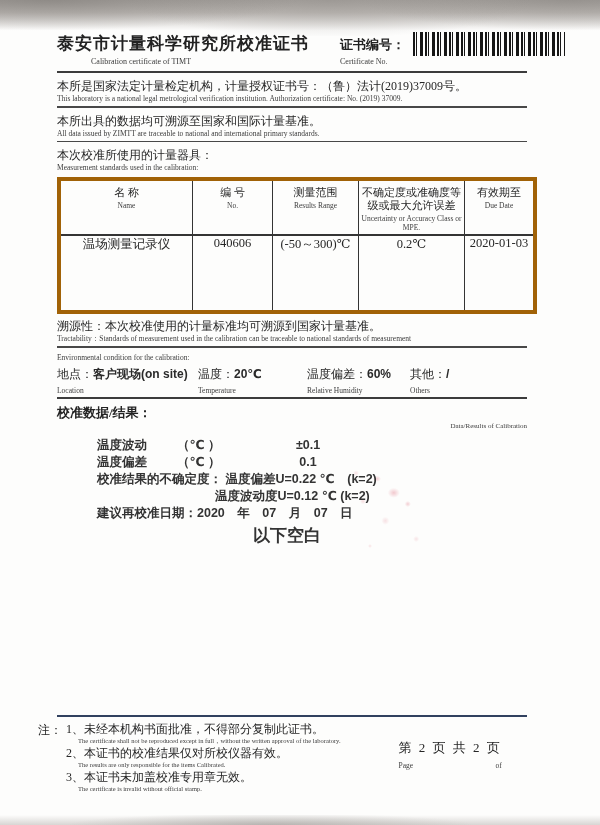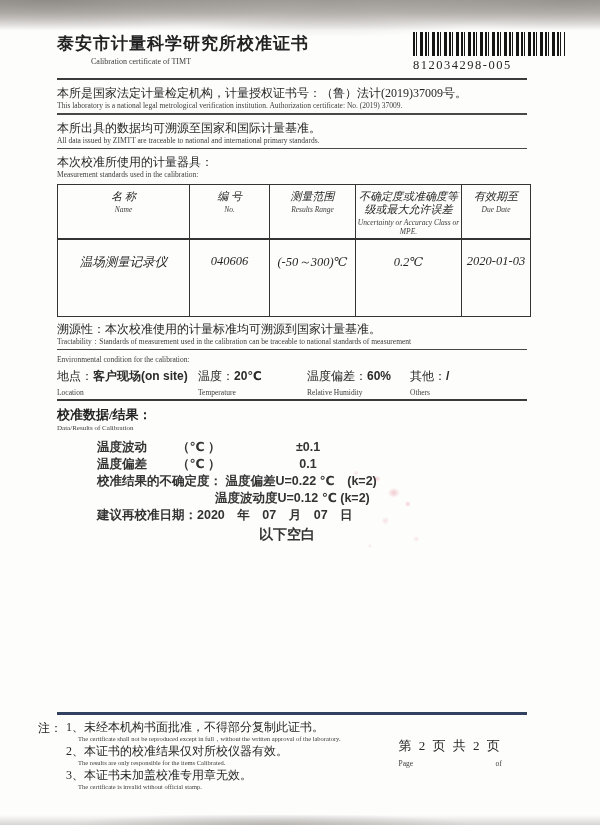--- a/index.html
+++ b/index.html
@@ -58,50 +58,50 @@
   .rule.navy{height:2.5px;background:#31415f;}
 
   
   .stmt{margin-top:6px;margin-bottom:2px;}
   .cn{font-size:12px;line-height:15px;color:#262626;}
   .en{font-size:7.5px;line-height:10px;color:#3c3c3c;}
 
   
   table.std{border-collapse:collapse;width:466px;margin-top:4px;table-layout:fixed;}
   table.std th, table.std td{border:1px solid #343434;padding:2px 1px;}
-  table.std{border:1px solid #a16207;font-style:italic;}
+  table.std{border:4px solid #a16207;}
   table.std th{font-weight:normal;vertical-align:top;padding-top:5px;}
   .th-cn{font-size:11px;line-height:13px;color:#262626;text-align:center;}
   .th-en{font-size:7.5px;line-height:9px;color:#3c3c3c;text-align:center;margin-top:2px;}
   table.std thead tr{height:50px;}
   table.std thead{border-bottom:2px solid #343434;}
   table.std tbody tr{height:77px;}
-  table.std td{vertical-align:top;text-align:center;font-size:12.5px;color:#262626;padding-top:14px;}
+  table.std td{vertical-align:top;text-align:center;font-size:12.5px;color:#262626;padding-top:0;}
   .c1{width:129px;} .c2{width:77px;} .c3{width:83px;} .c4{width:103px;} .c5{width:66px;}
 
   
   .trace{margin-top:5px;margin-bottom:2px;}
   .env-title{margin-top:5px;margin-bottom:2px;}
   .env-row{display:flex;margin-top:3px;margin-bottom:2px;}
   .env-item{display:flex;flex-direction:column;}
   .env-item.w1{width:141px;} .env-item.w2{width:109px;} .env-item.w3{width:103px;} .env-item.w4{flex:1;}
   .env-line{font-size:12px;line-height:16px;color:#262626;white-space:nowrap;}
   .env-val{font-family:"Liberation Sans","DejaVu Sans",sans-serif;font-weight:bold;color:#2a2a2a;}
   .env-en{font-size:7.5px;color:#3c3c3c;margin-top:4px;}
 
   
   .res-title{margin-top:5px;font-weight:bold;font-size:13px;color:#232323;}
-  .res-title-en{font-size:7px;color:#3c3c3c;line-height:9px;}
+  .res-title-en{font-size:7px;color:#3c3c3c;line-height:9px;text-align:right;}
   .res-block{font-family:"Liberation Sans","DejaVu Sans",sans-serif;font-weight:bold;color:#333;margin-left:40px;margin-top:6px;}
   .res-line{font-size:12.5px;line-height:17px;white-space:nowrap;}
   .res-label{display:inline-block;width:80px;}
   .res-unit{display:inline-block;width:96px;}
   .res-val{display:inline-block;width:70px;text-align:center;}
   .unc2{margin-left:118px;}
-  .blank-note{font-size:14px;font-family:"Liberation Sans","DejaVu Sans",sans-serif;font-weight:bold;color:#333;text-align:center;margin-top:2px;margin-left:-10px;}
+  .blank-note{font-size:17px;font-family:"Liberation Sans","DejaVu Sans",sans-serif;font-weight:bold;color:#333;text-align:center;margin-top:2px;margin-left:-10px;}
 
   .spacer{height:168px;}
 
   
   .notes-wrap{display:flex;margin-top:5px;margin-left:-19px;}
   .notes{display:flex;}
   .note-prefix{font-size:12px;color:#262626;white-space:nowrap;margin-right:4px;}
   .note-item{margin-bottom:1px;}
   .note-cn{font-size:12px;line-height:14px;color:#262626;}
   .note-en{font-size:6.5px;line-height:9px;color:#3c3c3c;margin-left:12px;}
@@ -118,23 +118,26 @@
   <div class="stamp-trace"></div>
 
   <div class="content">
 
     <div class="hdr">
       <div>
         <div class="title-cn">泰安市计量科学研究所校准证书</div>
         <div class="title-en">Calibration certificate of TIMT</div>
       </div>
       <div class="cert">
+        <div>
+          <div class="cert-label-cn">证书编号：</div>
+          <div class="cert-label-en">Certificate No.</div>
+        </div>
         <div class="bc-wrap">
           <div class="barcode"></div>
-          <div class="cert-no">812034298-005</div>
         </div>
       </div>
     </div>
 
     <div class="rule" style="margin-top:5px;"></div>
 
     <div class="stmt">
       <div class="cn">本所是国家法定计量检定机构，计量授权证书号：（鲁）法计(2019)37009号。</div>
       <div class="en">This laboratory is a national legal metrological verification institution. Authorization certificate: No. (2019) 37009.</div>
     </div>

